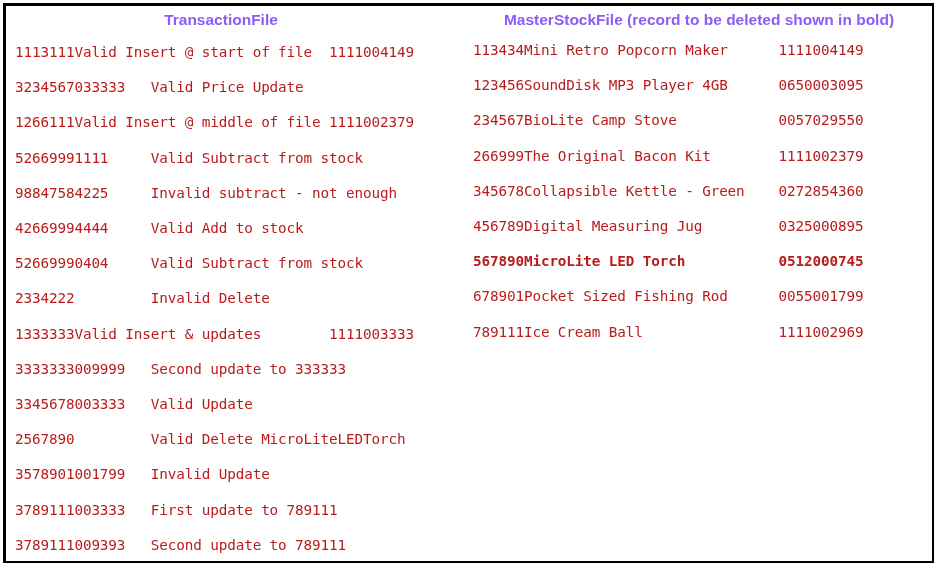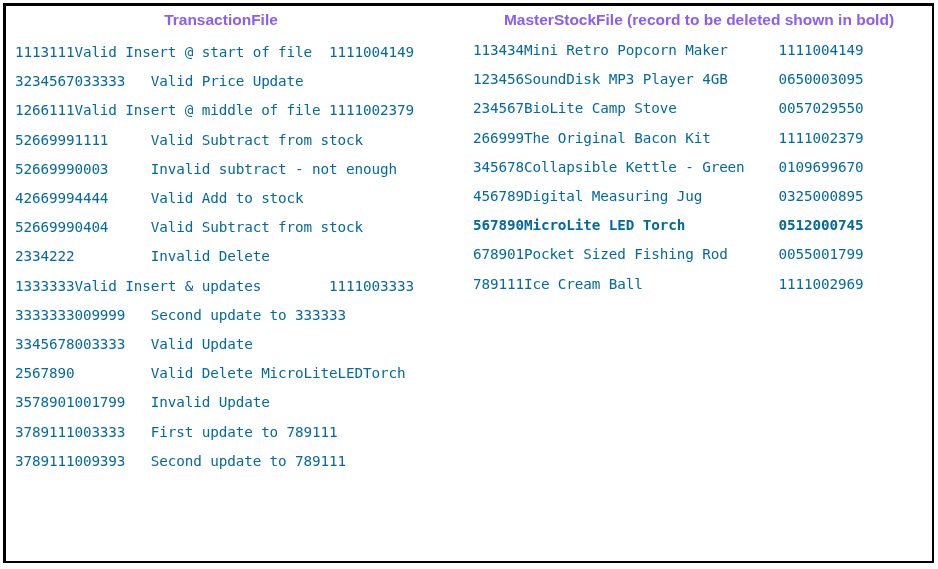--- a/index.html
+++ b/index.html
@@ -68,23 +68,24 @@
   .record-list {
     margin: 0;
     padding: 0;
     list-style: none;
   }
 
   .record {
     font-family: "DejaVu Sans Mono", monospace;
     font-size: 14.3px;
     line-height: 29.2px;
-    color: #0369a1;
+    color: #b91c1c;
     white-space: pre;
     letter-spacing: -0.12px;
+    margin-top: 6px;
   }
   .record.bold {
     font-weight: bold;
   }
 
   .col-left .record-list  { margin-left: 9px;  margin-top: 8px; }
   .col-right .record-list { margin-left: 3px;  margin-top: 0px; }
 
   .col-right .record-list { margin-top: 6px; }
 </style>
@@ -94,42 +95,42 @@
 <div class="page-frame">
   <div class="columns">
 
     <div class="col col-left">
       <div class="col-title">TransactionFile</div>
       <ul class="record-list">
           <li class="record">1113111Valid Insert @ start of file  1111004149</li>
           <li class="record">3234567033333   Valid Price Update</li>
           <li class="record">1266111Valid Insert @ middle of file 1111002379</li>
           <li class="record">52669991111     Valid Subtract from stock</li>
-          <li class="record">52669990003     Invalid subtract - not enough</li>
+          <li class="record">98847584225     Invalid subtract - not enough</li>
           <li class="record">42669994444     Valid Add to stock</li>
           <li class="record">52669990404     Valid Subtract from stock</li>
           <li class="record">2334222         Invalid Delete</li>
           <li class="record">1333333Valid Insert &amp; updates        1111003333</li>
           <li class="record">3333333009999   Second update to 333333</li>
           <li class="record">3345678003333   Valid Update</li>
           <li class="record">2567890         Valid Delete MicroLiteLEDTorch</li>
           <li class="record">3578901001799   Invalid Update</li>
           <li class="record">3789111003333   First update to 789111</li>
           <li class="record">3789111009393   Second update to 789111</li>
         </ul>
     </div>
 
     <div class="col col-right">
       <div class="col-title">MasterStockFile (record to be deleted shown in bold)</div>
       <ul class="record-list">
           <li class="record">113434Mini Retro Popcorn Maker      1111004149</li>
           <li class="record">123456SoundDisk MP3 Player 4GB      0650003095</li>
           <li class="record">234567BioLite Camp Stove            0057029550</li>
           <li class="record">266999The Original Bacon Kit        1111002379</li>
-          <li class="record">345678Collapsible Kettle - Green    0109699670</li>
+          <li class="record">345678Collapsible Kettle - Green    0272854360</li>
           <li class="record">456789Digital Measuring Jug         0325000895</li>
           <li class="record bold">567890MicroLite LED Torch           0512000745</li>
           <li class="record">678901Pocket Sized Fishing Rod      0055001799</li>
           <li class="record">789111Ice Cream Ball                1111002969</li>
         </ul>
     </div>
 
   </div>
 </div>
 

